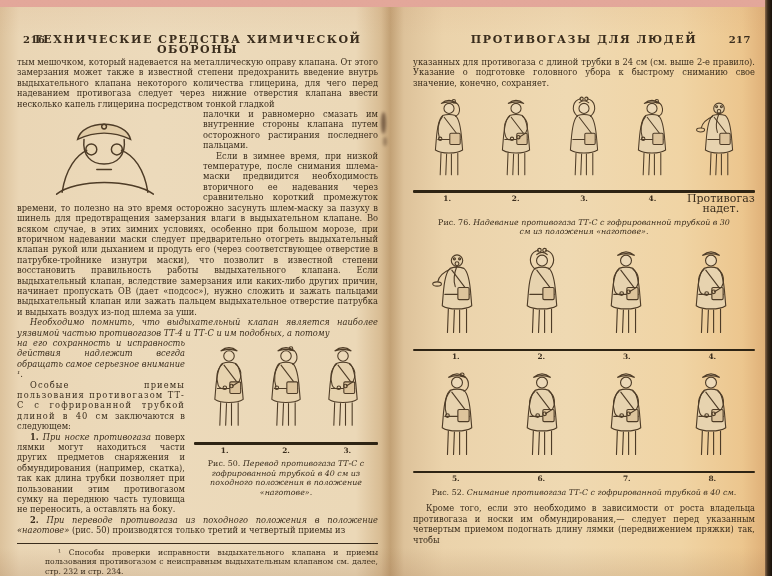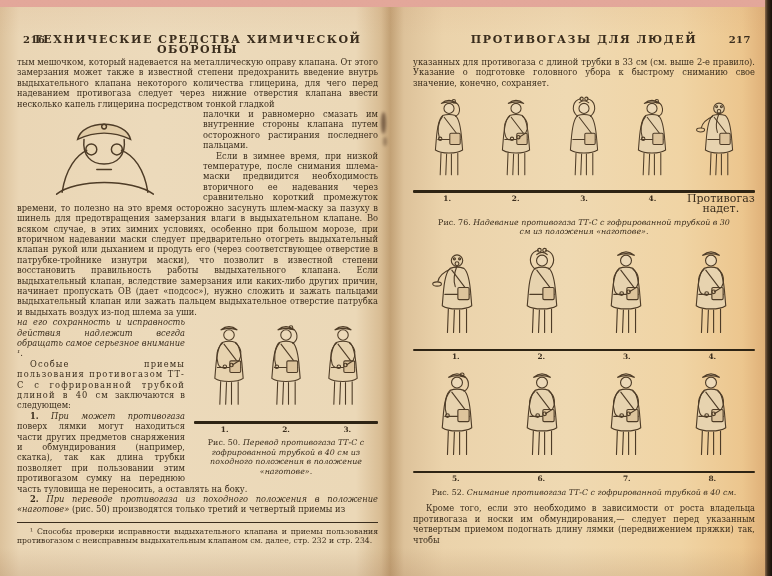--- a/index.html
+++ b/index.html
@@ -49,21 +49,21 @@
   .fig49{float:left;width:176px;margin:3px 10px 1px 0;}
   .fig49 .art{text-align:center;}
   .fig50{float:right;width:184px;margin:2px 0 2px 9px;}
   .fig50 .row{display:flex;justify-content:space-around;align-items:flex-end;padding:0 6px;}
 
   .figrow{display:flex;justify-content:space-around;align-items:flex-end;padding:0 2px;}
   .soldier{display:block;}
   .mt4{margin-top:4px;} .mt6{margin-top:6px;} .mt8{margin-top:8px;}
 
   .fnrule{border:none;border-top:1.4px solid #3a2d1d;margin:7px 0 4px 0;}
-  .footnote{font-size:7.7px;line-height:9.6px;}
+  .footnote{font-size:7.7px;line-height:9.6px;margin-left:28px;}
 </style>
 </head>
 <body>
 
 <svg width="0" height="0" style="position:absolute" aria-hidden="true">
   <defs>
     <g id="torso-common" fill="none" stroke="#4e3c27" stroke-width="1.3" stroke-linecap="round">
       <path d="M22,27 C17,31 15,44 14,58 L13,70 C20,75 40,75 47,70 L46,58 C45,44 43,31 38,27 Q30,24 22,27 Z" fill="#e7d3af"></path>
       <path d="M16,57 L44,57"></path>
       <path d="M24,29 L40,50"></path>
@@ -149,20 +149,21 @@
           <div class="art">
             <svg class="soldier" style="margin:0 auto" width="122" height="84" viewBox="0 0 130 92">
                 <use href="#fig49-bust"></use>
               </svg>
           </div>
         </div>
         <p>палочки и равномерно смазать им внутренние стороны клапана путем осторожного растирания последнего пальцами.</p>
         <p class="ind">Если в зимнее время, при низкой температуре, после снимания шлема-маски предвидится необходимость вторичного ее надевания через сравнительно короткий промежуток времени, то полезно на это время осторожно засунуть шлем-маску за пазуху в шинель для предотвращения замерзания влаги в выдыхательном клапане. Во всяком случае, в этих зимних условиях, особенно при большом морозе, при вторичном надевании маски следует предварительно отогреть выдыхательный клапан рукой или дыханием и продуть его (через соответствующее отверстие в патрубке-тройнике изнутри маски), что позволит в известной степени восстановить правильность работы выдыхательного клапана. Если выдыхательный клапан, вследствие замерзания или каких-либо других причин, начинает пропускать ОВ (дает «подсос»), нужно сложить и зажать пальцами выдыхательный клапан или зажать пальцем выдыхательное отверстие патрубка и выдыхать воздух из-под шлема за уши.</p>
       </div>
 
+      <p class="ind it">Необходимо помнить, что выдыхательный клапан является наиболее уязвимой частью противогазов ТТ-4 и ТТ-С и им подобных, а потому</p>
 
       <div class="clearfix">
         <div class="figure fig50">
           <div class="row">
             <svg class="soldier" width="50" height="102" viewBox="0 0 60 120">
                 <use href="#pose-stand"></use>
               </svg>
             <svg class="soldier" width="50" height="102" viewBox="0 0 60 120">
                 <use href="#pose-armup"></use>
               </svg>
@@ -177,35 +178,35 @@
             <span>3.</span>
           </div>
           <div class="figcap">
             <span class="lbl">Рис. 50.</span>
             <span>Перевод противогаза ТТ-С с гофрированной трубкой в 40 см из походного положения в положение «наготове».</span>
           </div>
         </div>
 
         <p class="it">на его сохранность и исправность действия надлежит всегда обращать самое серьезное внимание ¹.</p>
         <p class="ind"><span class="spaced">Особые приемы пользования противогазом ТТ-С с гофрированной трубкой длиной в 40 см</span><span> заключаются в следующем:</span></p>
-        <p class="ind"><b>1.</b><i> При может противогаза</i><span> поверх лямки могут находиться части других предметов снаряжения и обмундирования (например, скатка), так как длина трубки позволяет при пользовании этим противогазом сумку на переднюю часть туловища не переносить, а оставлять на боку.</span></p>
+        <p class="ind"><b>1.</b><i> При носке противогаза</i><span> поверх лямки могут находиться части других предметов снаряжения и обмундирования (например, скатка), так как длина трубки позволяет при пользовании этим противогазом сумку на переднюю часть туловища не переносить, а оставлять на боку.</span></p>
         <p class="ind"><b>2.</b><i> При переводе противогаза из походного положения в положение «наготове»</i><span> (рис. 50) производятся только третий и четвертый приемы из</span></p>
       </div>
 
       <hr class="fnrule">
       <p class="footnote ind">¹ Способы проверки исправности выдыхательного клапана и приемы пользования противогазом с неисправным выдыхательным клапаном см. далее, стр. 232 и стр. 234.</p>
     </div>
 
     <div class="page page-right">
       <div class="runhead">
         <span class="title">ПРОТИВОГАЗЫ ДЛЯ ЛЮДЕЙ</span>
         <span class="num r">217</span>
       </div>
 
-      <p>указанных для противогаза с длиной трубки в 33 см (см. выше 2-е правило). Указание о подготовке головного убора к быстрому сниманию свое значение, конечно, сохраняет.</p>
+      <p>указанных для противогаза с длиной трубки в 24 см (см. выше 2-е правило). Указание о подготовке головного убора к быстрому сниманию свое значение, конечно, сохраняет.</p>
 
       <div class="figure mt6">
         <div class="figrow">
           <svg class="soldier" width="48" height="96" viewBox="0 0 60 120">
               <use href="#pose-armup"></use>
             </svg>
           <svg class="soldier" width="48" height="96" viewBox="0 0 60 120">
               <use href="#pose-stand"></use>
             </svg>
           <svg class="soldier" width="48" height="96" viewBox="0 0 60 120">

